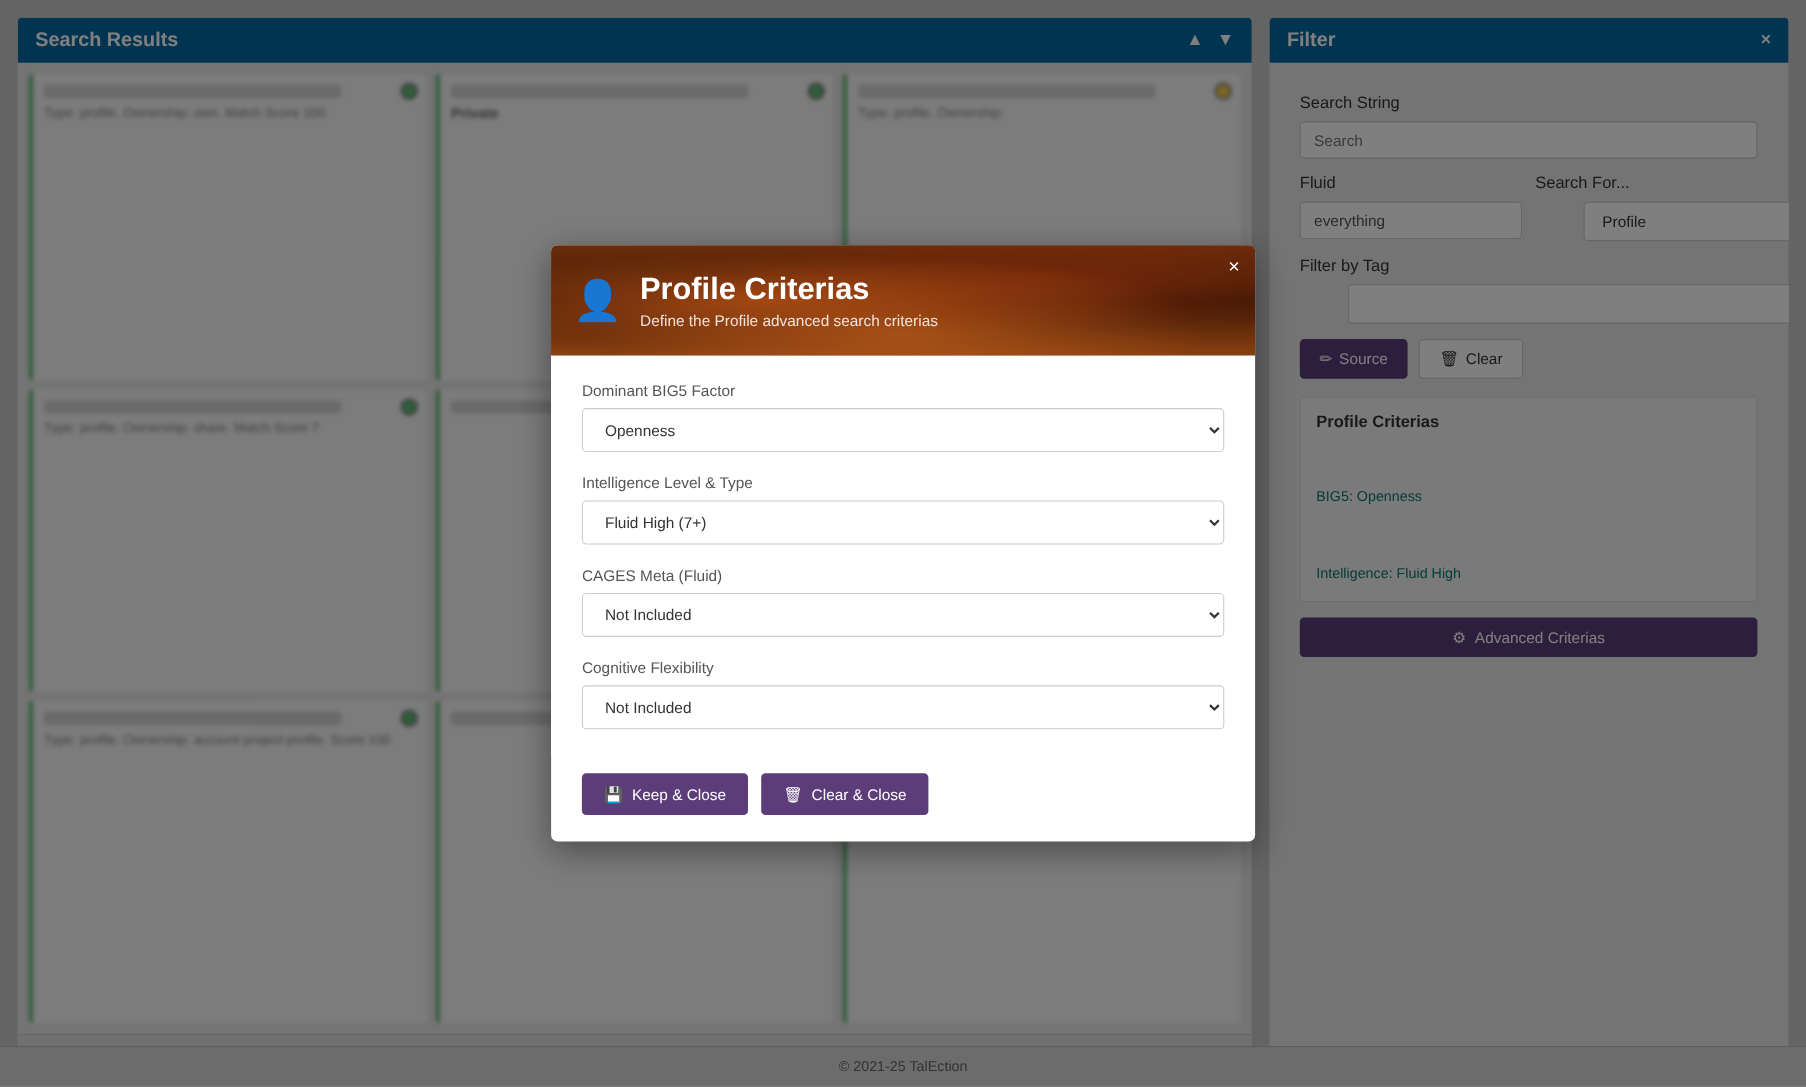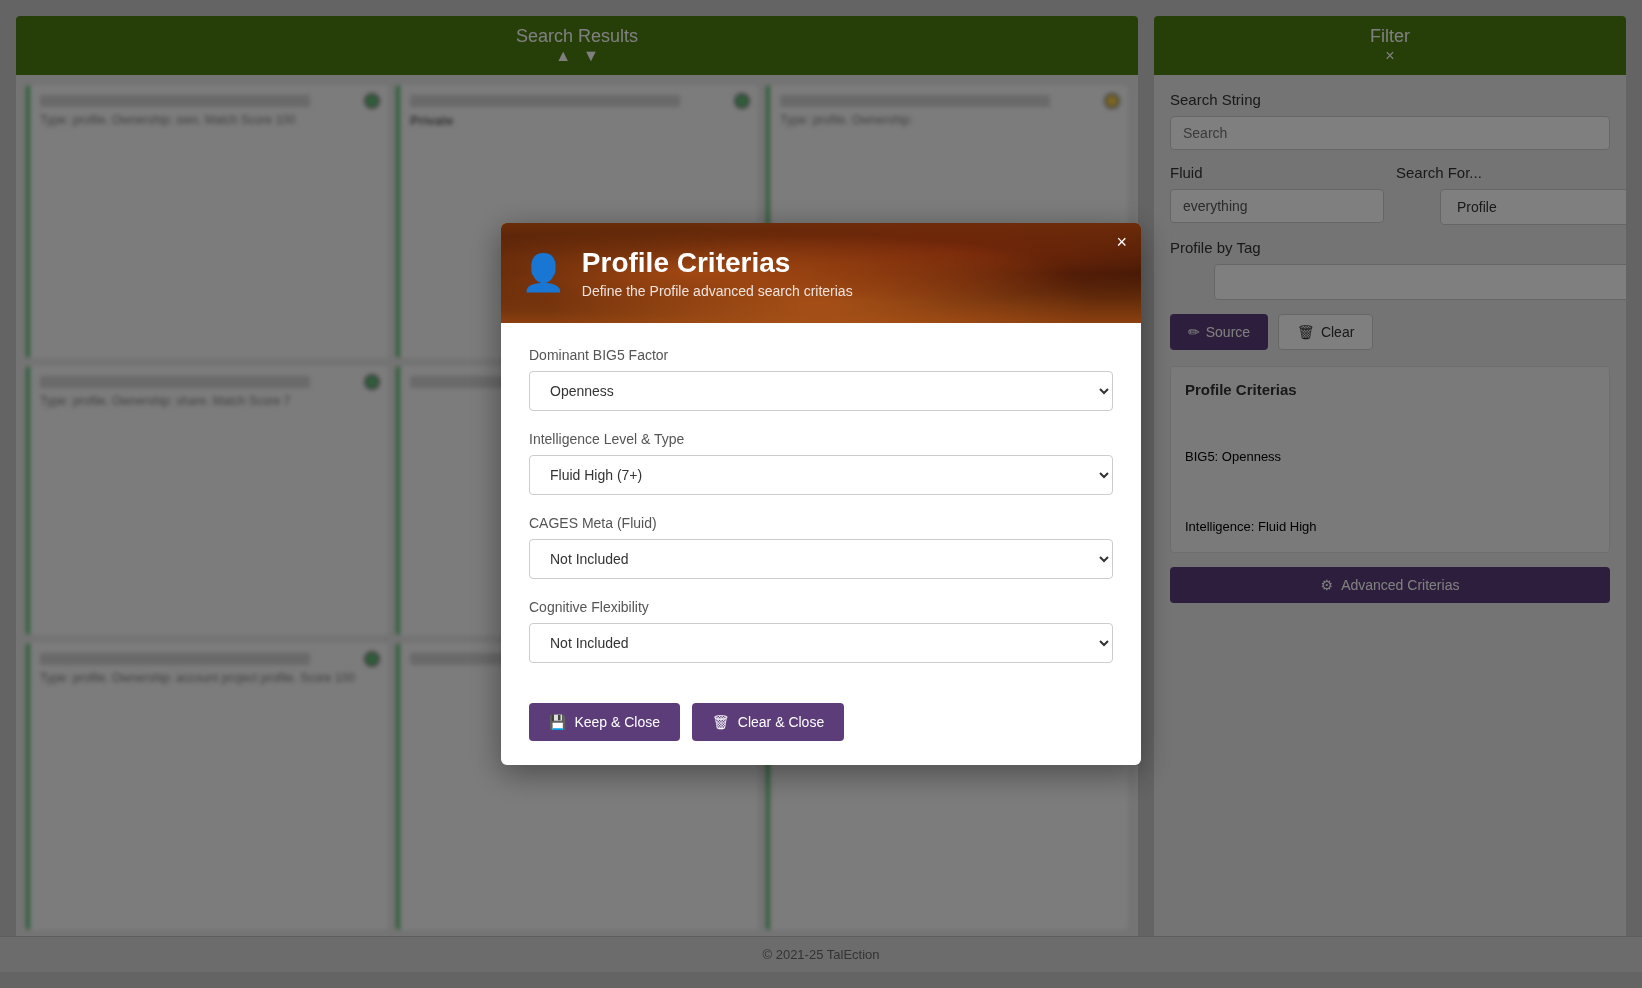--- a/index.html
+++ b/index.html
@@ -25,29 +25,28 @@
     .left-panel {
       flex: 1;
       display: flex;
       flex-direction: column;
       background: #e8e8e8;
       border-radius: 4px;
       overflow: hidden;
     }
 
     .panel-header {
-      background: #4d7c0f;
+      background: #0369a1;
       color: white;
       padding: 10px 16px;
       display: flex;
       align-items: center;
       justify-content: space-between;
       font-size: 18px;
-      font-weight: 400;
-      flex-direction: column;
+      font-weight: 700;
     }
 
     .panel-header-icons {
       display: flex;
       gap: 12px;
       align-items: center;
     }
 
     .panel-header-icon {
       color: white;
@@ -118,21 +117,21 @@
       width: 472px;
       display: flex;
       flex-direction: column;
       background: #e8e8e8;
       border-radius: 4px;
       overflow: hidden;
     }
 
     .filter-content {
       flex: 1;
-      padding: 16px;
+      padding: 28px;
       overflow-y: auto;
     }
 
     .filter-section-label {
       font-size: 15px;
       color: #333;
       margin-bottom: 8px;
       font-weight: 500;
     }
 
@@ -221,21 +220,21 @@
 
     .profile-criterias-box h4 {
       font-size: 15px;
       font-weight: bold;
       color: #333;
       margin-bottom: 10px;
     }
 
     .profile-criterias-box p {
       font-size: 13px;
-      color: #000000;
+      color: #0f766e;
       line-height: 1.7;
       margin-top: 48px;
     }
 
     .btn-advanced {
       background: #5c3d7a;
       color: white;
       border: none;
       padding: 10px 18px;
       border-radius: 4px;
@@ -244,21 +243,21 @@
       width: 100%;
       display: flex;
       align-items: center;
       justify-content: center;
       gap: 8px;
     }
 
     
     .footer {
       position: absolute;
-      bottom: 16px;
+      bottom: 1px;
       left: 0;
       right: 0;
       padding: 10px;
       text-align: center;
       font-size: 13px;
       color: #666;
       background: #d8d8d8;
       border-top: 1px solid #bbb;
     }
 
@@ -487,21 +486,21 @@
         <div class="filter-col">
           <div class="filter-section-label">Search For...</div>
           <select class="filter-select" style="margin-bottom:0;">
             <option>Profile</option>
             <option>everything</option>
           </select>
         </div>
       </div>
 
       <div style="margin-top:14px;">
-        <div class="filter-by-tag-label">Profile by Tag</div>
+        <div class="filter-by-tag-label">Filter by Tag</div>
         <select class="filter-select">
           <option></option>
         </select>
       </div>
 
       <div class="filter-buttons">
         <button class="btn-apply">
           <span>✏</span>
           <span>Source</span>
         </button>

